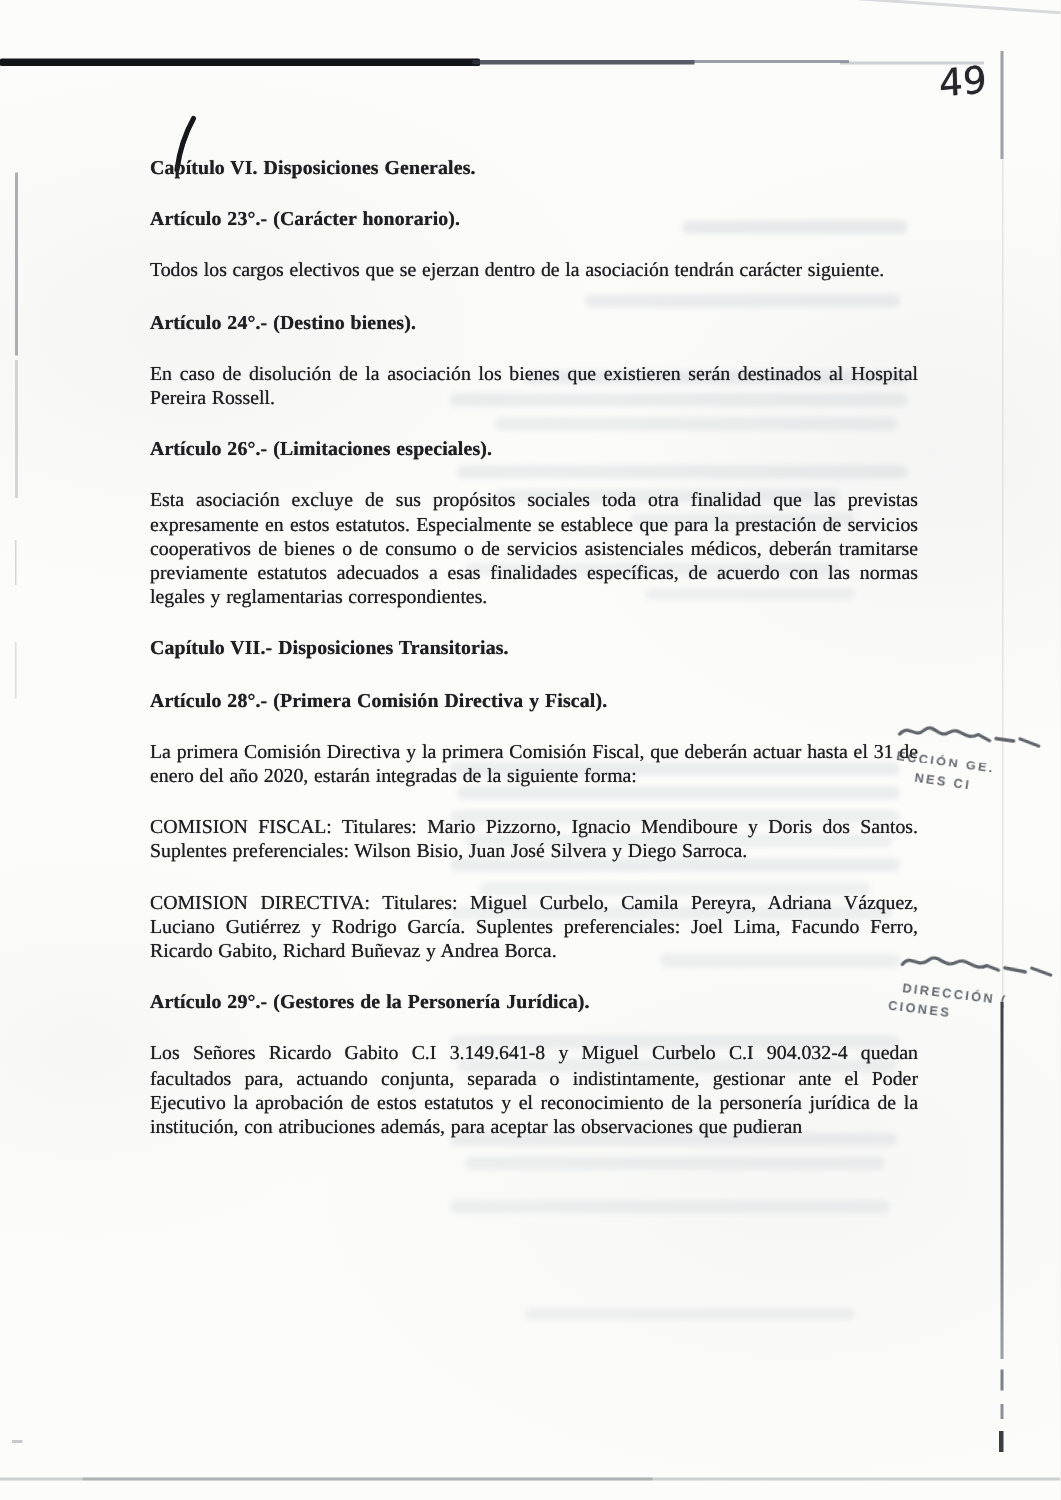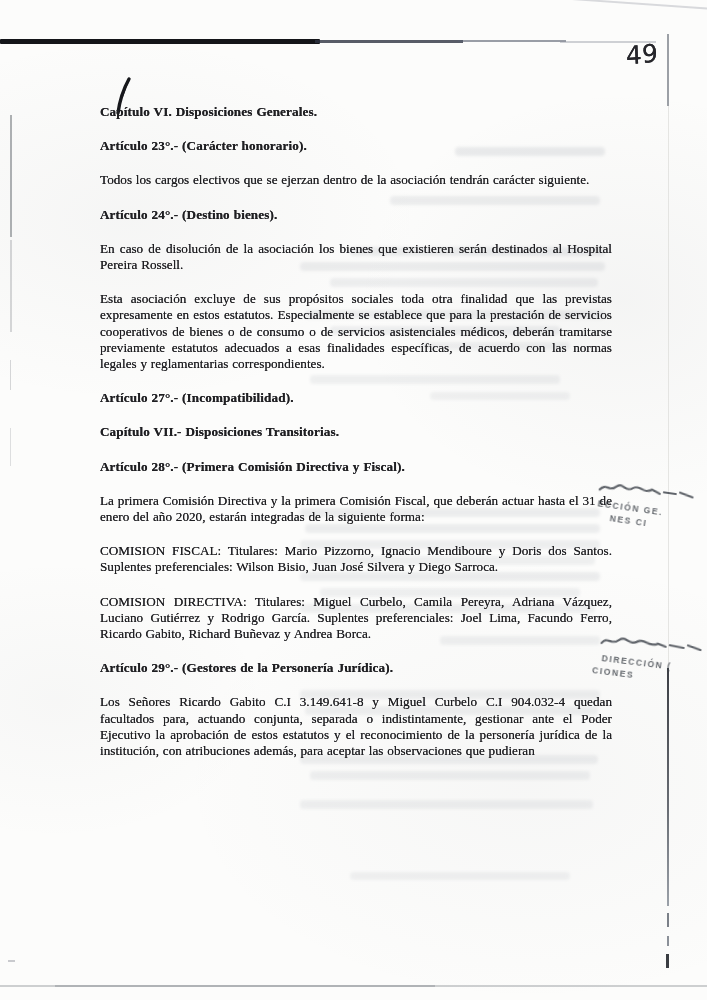--- a/index.html
+++ b/index.html
@@ -113,22 +113,22 @@
       <div class="ghost" style="left: 300px; top: 800px; width: 293px; height: 9px; opacity: 0.1;"></div>
       <div class="ghost" style="left: 350px; top: 872px; width: 220px; height: 8px; opacity: 0.09;"></div>
     </div>
 
   <div class="content">
       <div class="block chapter">Capítulo VI. Disposiciones Generales.</div>
       <div class="block article">Artículo 23°.- (Carácter honorario).</div>
       <div class="block paragraph">Todos los cargos electivos que se ejerzan dentro de la asociación tendrán carácter siguiente.</div>
       <div class="block article">Artículo 24°.- (Destino bienes).</div>
       <div class="block paragraph">En caso de disolución de la asociación los bienes que existieren serán destinados al Hospital Pereira Rossell.</div>
+      <div class="block article">Artículo 26°.- (Limitaciones especiales).</div>
       <div class="block paragraph">Esta asociación excluye de sus propósitos sociales toda otra finalidad que las previstas expresamente en estos estatutos. Especialmente se establece que para la prestación de servicios cooperativos de bienes o de consumo o de servicios asistenciales médicos, deberán tramitarse previamente estatutos adecuados a esas finalidades específicas, de acuerdo con las normas legales y reglamentarias correspondientes.</div>
-      <div class="block article">Artículo 27°.- (Incompatibilidad).</div>
       <div class="block chapter">Capítulo VII.- Disposiciones Transitorias.</div>
       <div class="block article">Artículo 28°.- (Primera Comisión Directiva y Fiscal).</div>
       <div class="block paragraph">La primera Comisión Directiva y la primera Comisión Fiscal, que deberán actuar hasta el 31 de enero del año 2020, estarán integradas de la siguiente forma:</div>
       <div class="block paragraph">COMISION FISCAL: Titulares: Mario Pizzorno, Ignacio Mendiboure y Doris dos Santos. Suplentes preferenciales: Wilson Bisio, Juan José Silvera y Diego Sarroca.</div>
       <div class="block paragraph">COMISION DIRECTIVA: Titulares: Miguel Curbelo, Camila Pereyra, Adriana Vázquez, Luciano Gutiérrez y Rodrigo García. Suplentes preferenciales: Joel Lima, Facundo Ferro, Ricardo Gabito, Richard Buñevaz y Andrea Borca.</div>
       <div class="block article">Artículo 29°.- (Gestores de la Personería Jurídica).</div>
       <div class="block paragraph">Los Señores Ricardo Gabito C.I 3.149.641-8 y Miguel Curbelo C.I 904.032-4 quedan facultados para, actuando conjunta, separada o indistintamente, gestionar ante el Poder Ejecutivo la aprobación de estos estatutos y el reconocimiento de la personería jurídica de la institución, con atribuciones además, para aceptar las observaciones que pudieran</div>
     </div>
 
   <div class="stamp" style="left:596px;top:482px;transform:rotate(8deg);">

